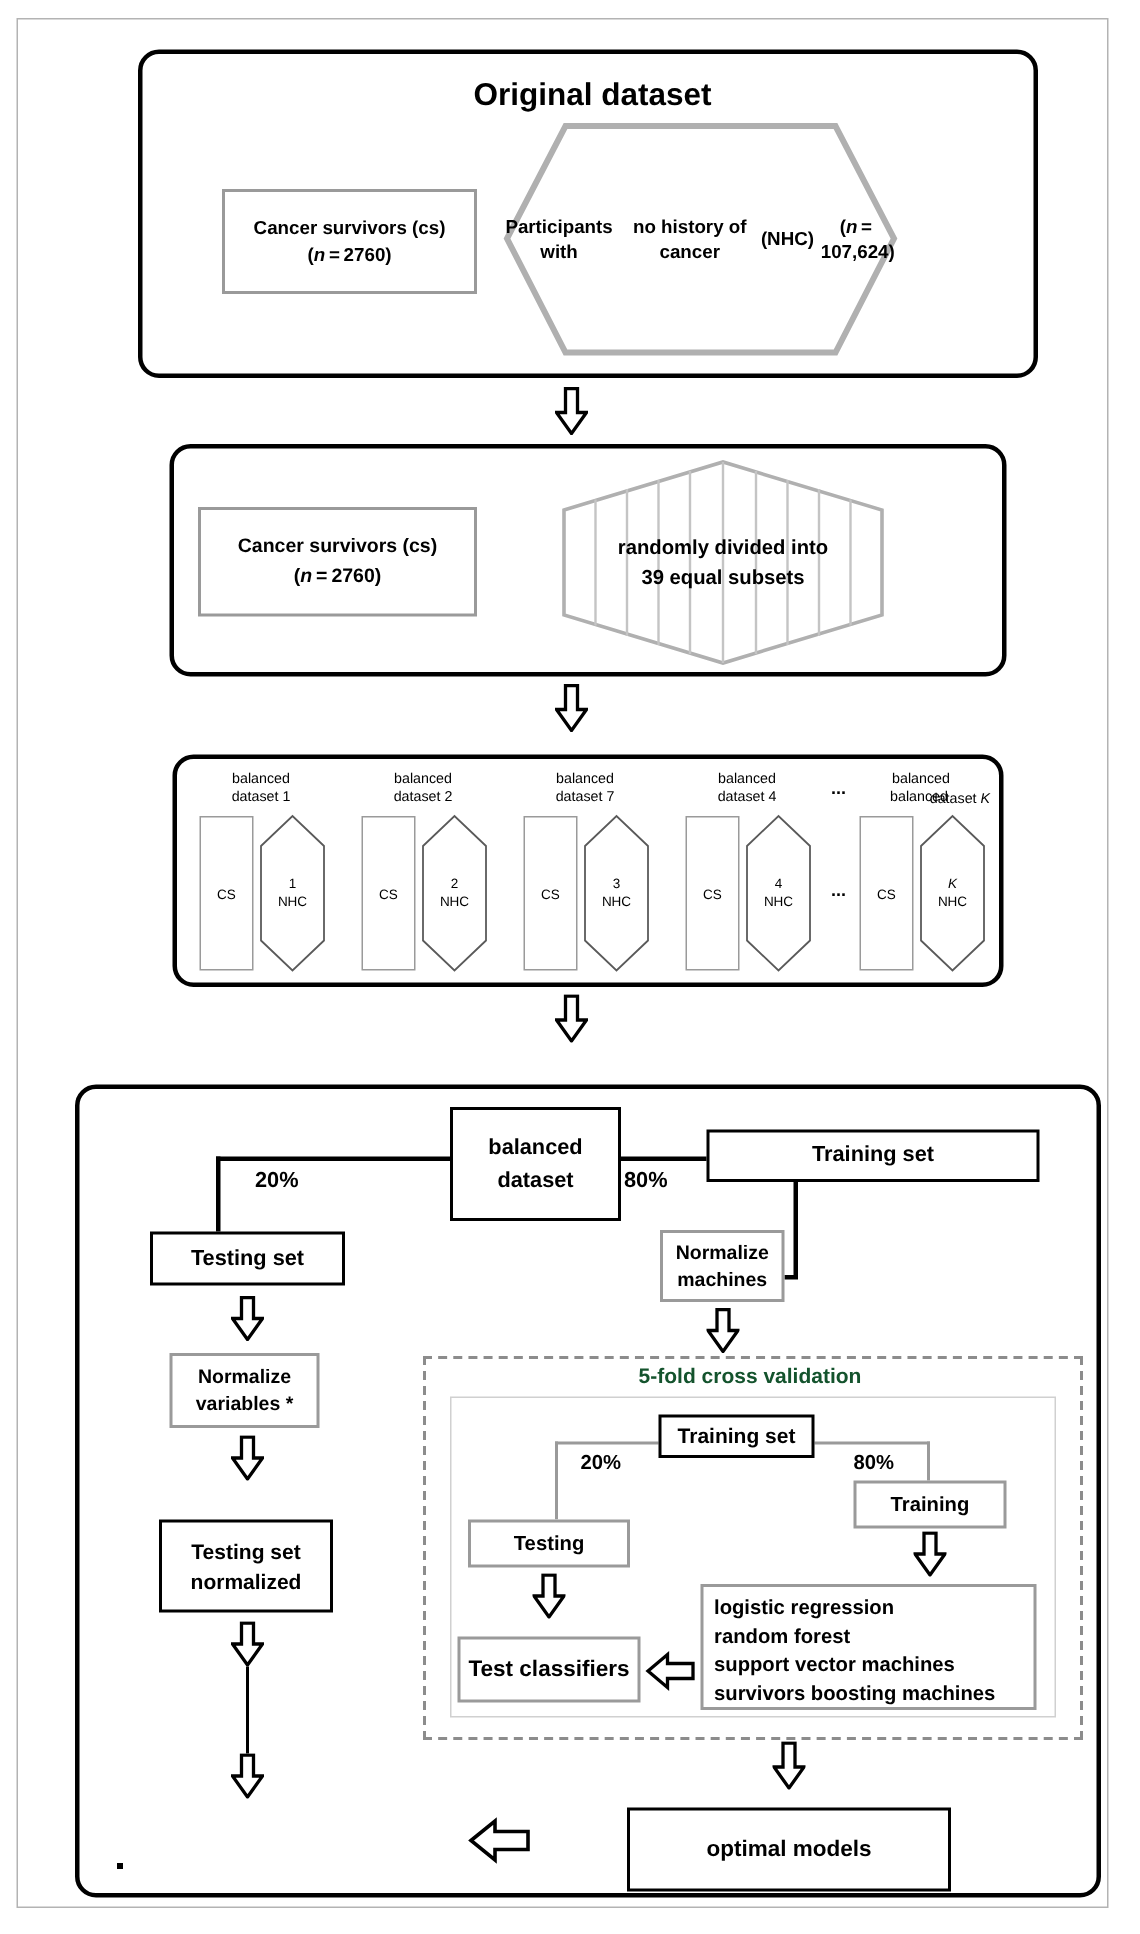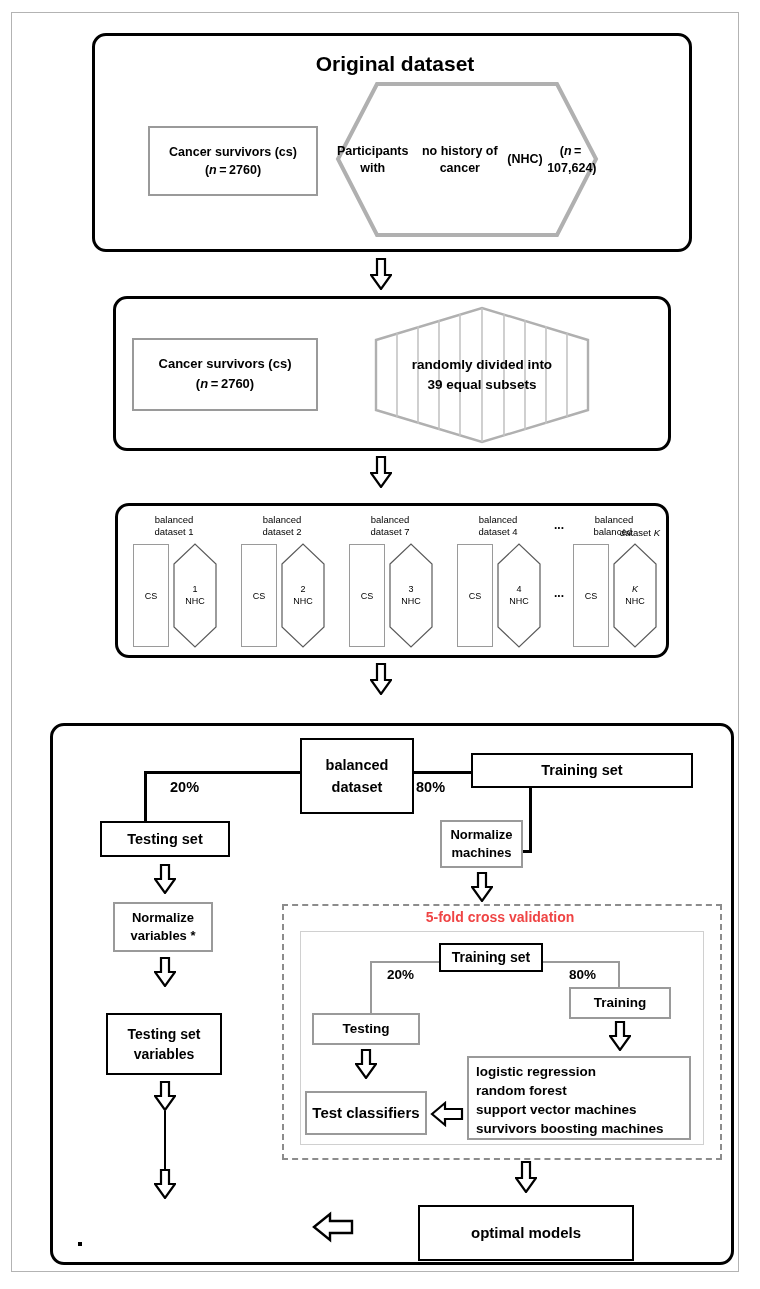--- a/index.html
+++ b/index.html
@@ -43,21 +43,21 @@
   .arrow-down{position:absolute;}
   .arrow-left{position:absolute;}
 
   .dashbox{
     position:absolute;border:2.5px dashed #8c8c8c;background:#fff;
   }
   .innerlight{
     position:absolute;border:1.5px solid #d0d0d0;background:#fff;
   }
   .cvtitle{
-    position:absolute;color:#ef4444;font-weight:bold;font-size:14px;
+    position:absolute;color:#14532d;font-weight:bold;font-size:14px;
     text-align:center;
   }
   i{font-style:italic;}
 </style>
 </head>
 <body>
 
 <div class="page">
 
   <div class="abs stage" style="left:80px;top:20px;width:600px;height:219px;">
@@ -284,21 +284,21 @@
   </div>
 
   <div class="arrow-down" style="left:142px;top:944px;width:22px;height:30px;">
     <svg width="22" height="30" viewBox="0 0 22 30">
       <polygon points="7,1 15,1 15,15 21,15 11,29 1,15 7,15" fill="#ffffff" stroke="#000000" stroke-width="2.2" stroke-linejoin="miter"></polygon>
     </svg>
   </div>
 
   <div class="abs blkbox" style="left:94px;top:1000px;width:116px;height:62px;flex-direction:column;font-size:14px;line-height:1.45;">
     <span>Testing set</span>
-    <span>variables</span>
+    <span>normalized</span>
   </div>
 
   <div class="arrow-down" style="left:142px;top:1068px;width:22px;height:30px;">
     <svg width="22" height="30" viewBox="0 0 22 30">
       <polygon points="7,1 15,1 15,15 21,15 11,29 1,15 7,15" fill="#ffffff" stroke="#000000" stroke-width="2.2" stroke-linejoin="miter"></polygon>
     </svg>
   </div>
 
   <div class="lnthin" style="left:152px;top:1098px;width:1.6px;height:58px;"></div>
 

